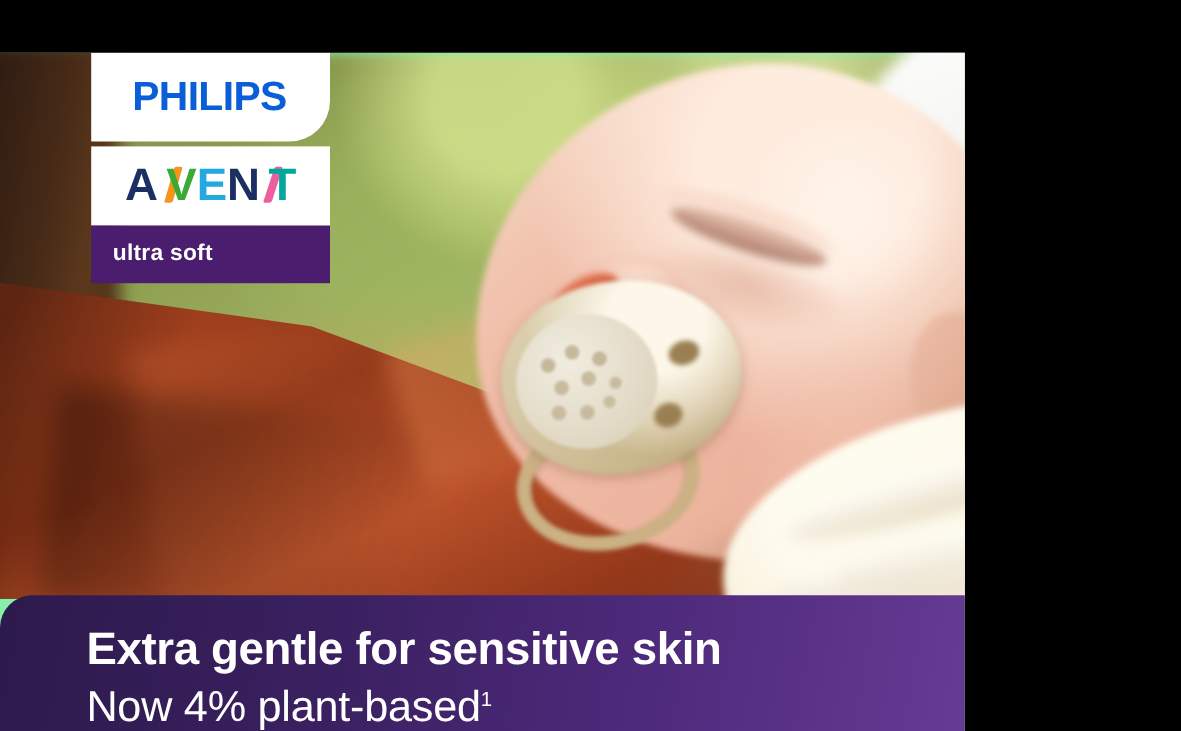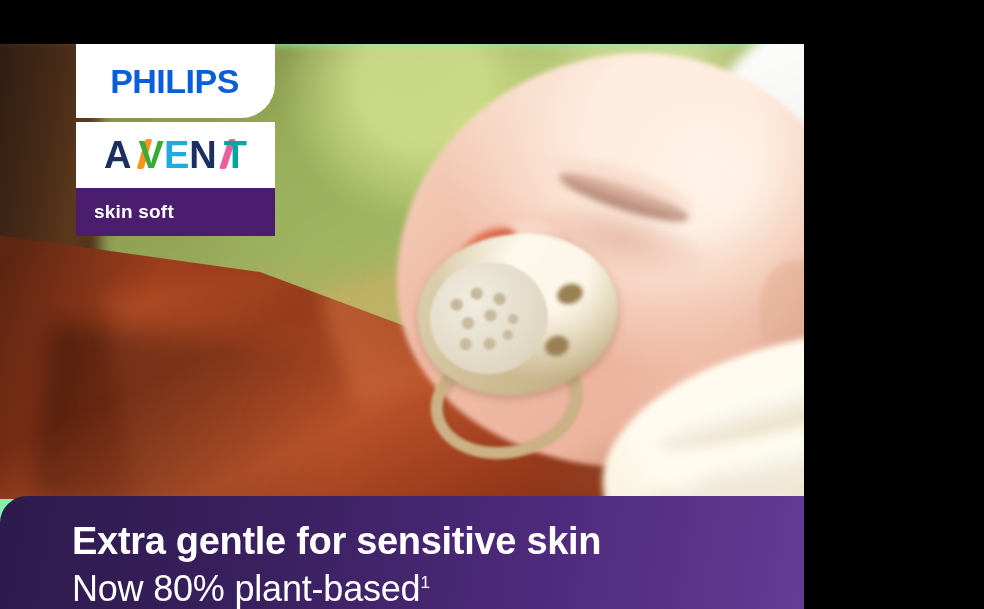--- a/index.html
+++ b/index.html
@@ -347,24 +347,24 @@
           <span class="a-stroke"></span>
           <span class="l-v">V</span>
           <span class="l-e">E</span>
           <span class="l-n">N</span>
           <span class="n-stroke"></span>
           <span class="l-t">T</span>
       </div>
     </div>
 
     <div class="logo-soft">
-      <div class="soft-text">skin soft</div>
+      <div class="soft-text">ultra soft</div>
     </div>
   </div>
 
   <div class="band">
     <div class="headline">Extra gentle for sensitive skin</div>
     <div class="subhead">
-      <span>Now 80% plant-based</span><sup>1</sup>
+      <span>Now 4% plant-based</span><sup>1</sup>
     </div>
   </div>
 
 </div>
 
 </body></html>

